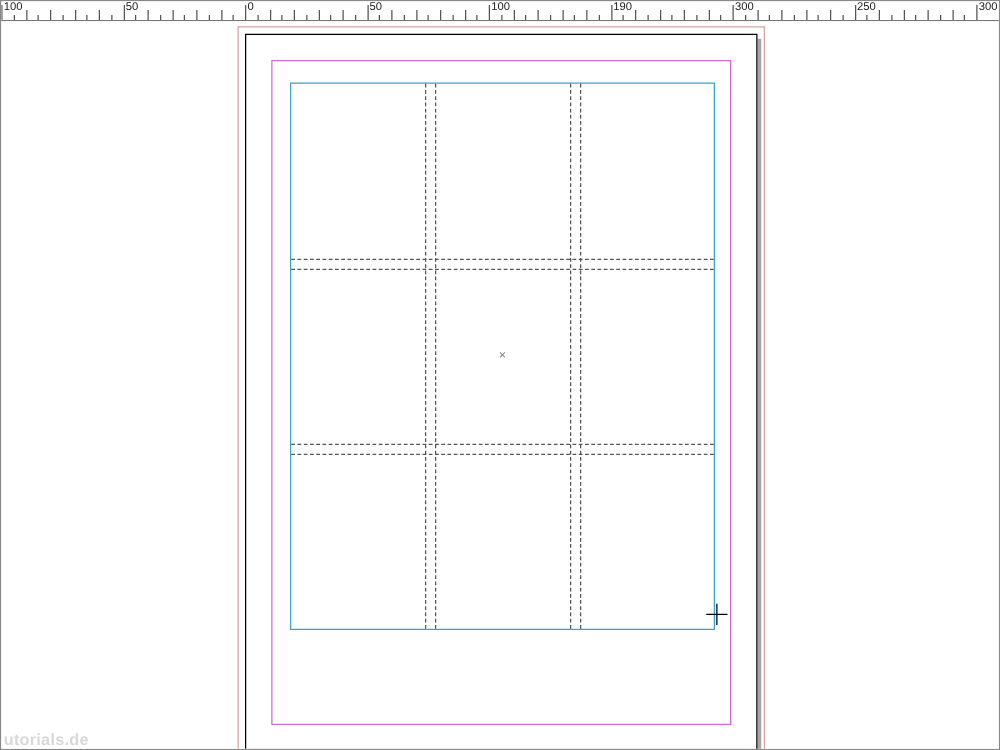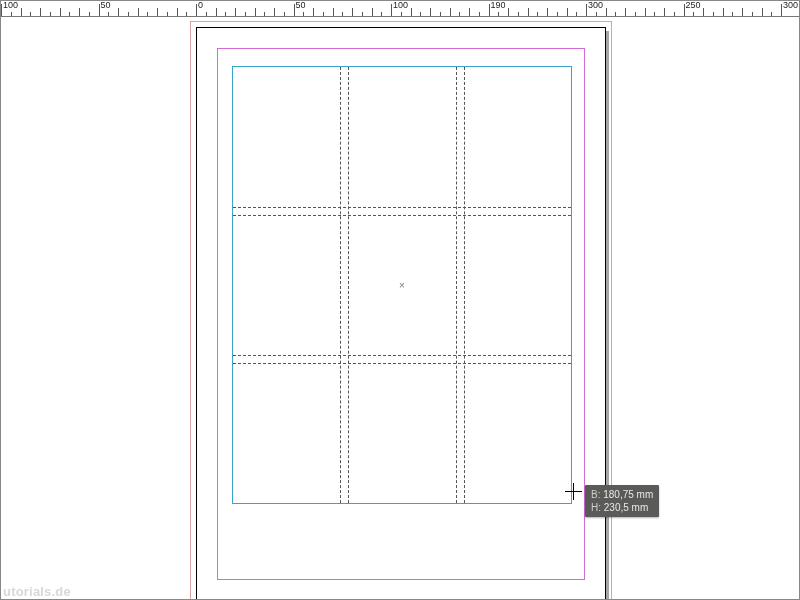--- a/index.html
+++ b/index.html
@@ -263,25 +263,15 @@
         <div class="guide v" style="left: 230.667px;"></div>
         <div class="guide h" style="top: 140px;"></div>
         <div class="guide h" style="top: 148px;"></div>
         <div class="guide h" style="top: 288px;"></div>
         <div class="guide h" style="top: 296px;"></div>
       </div>
   </div>
 
   <div class="crosshair" id="crosshair" style="left: 564px; top: 466px;"></div>
 
-  <div class="tooltip" id="tooltip" style="left: 584px; top: 468px;">
-    <span class="row">
-      <span class="lbl">B:</span>
-      <span>180,75 mm</span>
-    </span>
-    <span class="row">
-      <span class="lbl">H:</span>
-      <span>230,5 mm</span>
-    </span>
-  </div>
 
   <div class="watermark">utorials.de</div>
 </div>
 
 </body></html>

